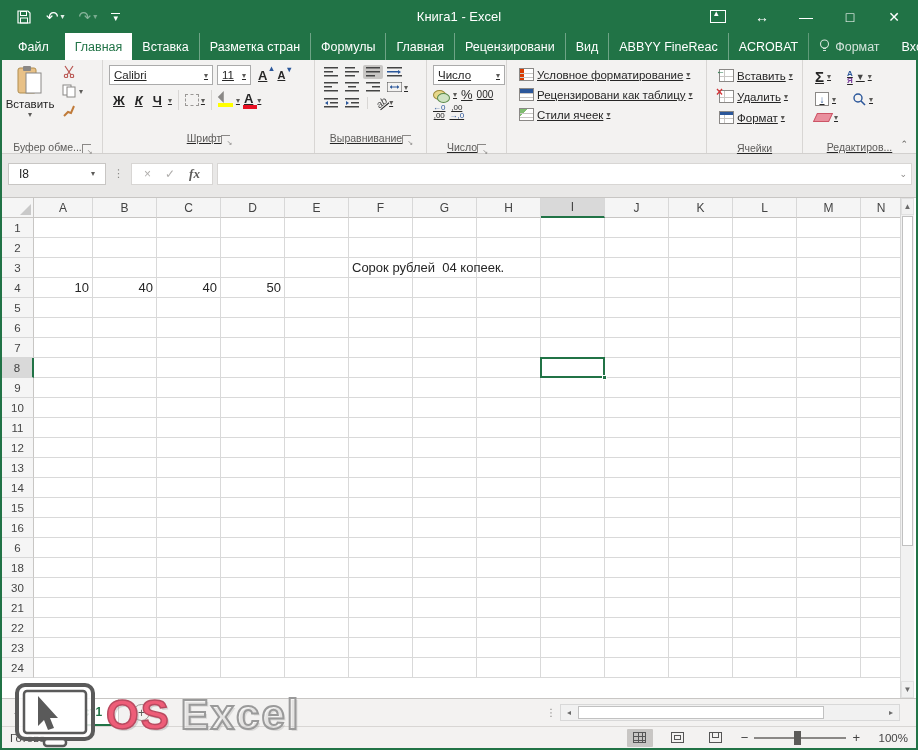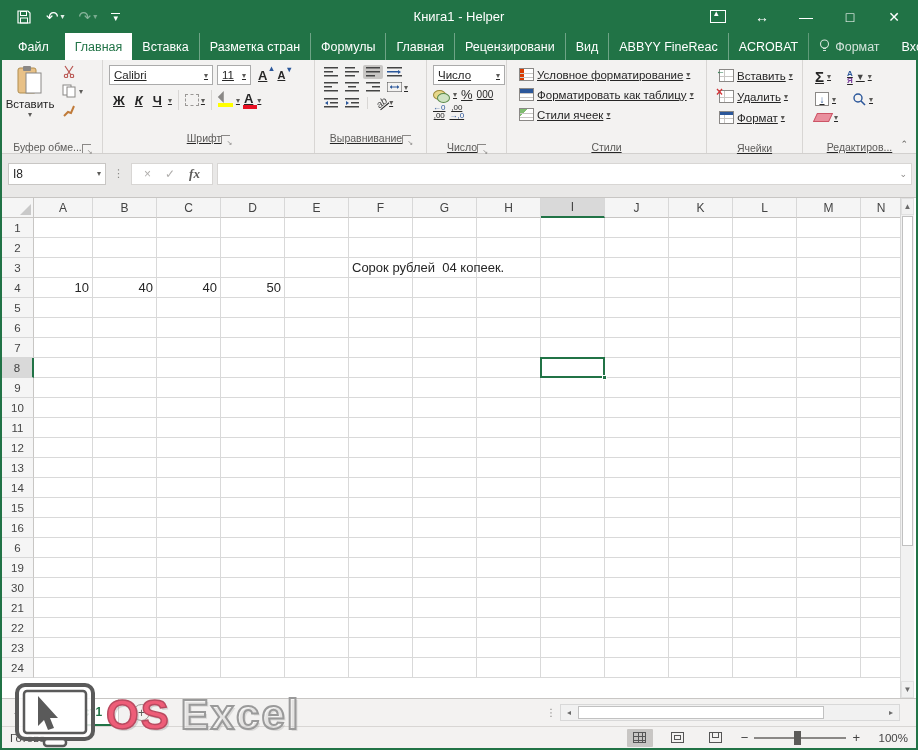--- a/index.html
+++ b/index.html
@@ -115,21 +115,21 @@
   .sigma { font-size:15px; font-weight:bold; }
   .sortAZ { font-size:8px; line-height:7px; font-weight:bold; display:inline-block; text-align:center; }
   .sortAZ .a { color:#2b579a; } .sortAZ .z { color:#7a3e9d; }
   .funnel { color:#444; font-size:9px; }
   .filldown { width:14px; height:14px; border:1px solid #8a8886; background:#fff; color:#2b579a; font-size:10px; font-weight:bold; display:inline-flex; align-items:center; justify-content:center; }
   .eraser { width:16px; height:9px; background:#e98f9d; transform:skewX(-25deg); border:1px solid #c56; }
   .collapse-chevron { position:absolute; right:8px; bottom:4px; color:#5c5b59; font-size:9px; }
 
   
   .fbar { height:44px; background:#e9e8e7; border-bottom:1px solid #c8c6c4; display:flex; align-items:center; padding:6px 4px 10px 6px; gap:4px; }
-  .namebox { width:98px; height:22px; background:#fff; border:1px solid #c8c6c4; display:flex; align-items:center; padding:0 4px; font-size:12px;gap:40px; }
+  .namebox { width:98px; height:22px; background:#fff; border:1px solid #c8c6c4; display:flex; align-items:center; padding:0 10px; font-size:12px;gap:40px; }
   .namebox .dd { margin-left:auto; }
   .fdots { color:#8a8886; font-size:11px; padding:0 3px; }
   .fbtns { height:22px; background:#fff; border:1px solid #d8d6d4; display:flex; align-items:center; gap:14px; padding:0 12px; color:#b0aeac; }
   .fbtns .fx { font-family:"Liberation Serif", serif; font-style:italic; font-weight:bold; color:#5c5b59; font-size:13px; }
   .finput { flex:1; height:22px; background:#fff; border:1px solid #d8d6d4; display:flex; align-items:center; padding:0 6px; position:relative; }
   .finput .expand { position:absolute; right:4px; color:#8a8886; font-size:9px; }
 
   
   .gridwrap { position:relative; height:500px; background:#fff; overflow:hidden; }
   .gridbody { position:absolute; left:0; top:0; width:900px; }
@@ -202,21 +202,21 @@
         <svg width="16" height="16" viewBox="0 0 16 16">
             <path d="M2 2h10l2 2v10H2z" fill="none" stroke="#fff" stroke-width="1.2"></path>
             <rect x="4.5" y="2.5" width="6" height="4" fill="none" stroke="#fff"></rect>
             <rect x="4.5" y="9" width="7" height="5" fill="none" stroke="#fff"></rect>
           </svg>
       </span>
       <span class="qbtn">↶<span class="dd">▾</span></span>
       <span class="qbtn dim">↷<span class="dd">▾</span></span>
       <span class="qat-custom"><span class="bar"></span>▾</span>
     </div>
-    <div class="title">Книга1 - Helper</div>
+    <div class="title">Книга1 - Excel</div>
     <div class="winctl">
       <span class="wbtn">
           <span class="ribbon-opt-icon"></span>
         </span>
       <span class="wbtn arrow-swap">↔</span>
       <span class="wbtn">—</span>
       <span class="wbtn">□</span>
       <span class="wbtn">✕</span>
     </div>
   </div>
@@ -441,32 +441,29 @@
 
     <div class="rgroup" style="width:200px;">
       <div class="styles-col">
         <span class="rbtn">
             <span class="sticon cf"></span>
             <span>Условное форматирование</span>
             <span class="dd">▾</span>
           </span>
         <span class="rbtn">
             <span class="sticon tbl"></span>
-            <span>Форматировать как таблицу</span>
+            <span>Рецензировани как таблицу</span>
             <span class="dd">▾</span>
           </span>
         <span class="rbtn">
             <span class="sticon cs"></span>
             <span>Стили ячеек</span>
             <span class="dd">▾</span>
           </span>
       </div>
-      <div class="rgroup-label">
-          <span>Стили</span>
-        </div>
     </div>
 
     <div class="rgroup" style="width:96px;">
       <div class="cells-col">
         <span class="rbtn">
             <span class="cicon ins"></span>
             <span>Вставить</span>
             <span class="dd">▾</span>
           </span>
         <span class="rbtn">
@@ -844,21 +841,21 @@
           <div class="g-cell" style="width: 64px;"></div>
           <div class="g-cell" style="width: 64px;"></div>
           <div class="g-cell" style="width: 64px;"></div>
           <div class="g-cell" style="width: 64px;"></div>
           <div class="g-cell" style="width: 64px;"></div>
           <div class="g-cell" style="width: 64px;"></div>
           <div class="g-cell" style="width: 64px;"></div>
           <div class="g-cell" style="width: 41px;"></div>
         </div>
         <div class="g-row">
-          <div class="g-rownum">19</div>
+          <div class="g-rownum">18</div>
           <div class="g-cell" style="width: 59px;"></div>
           <div class="g-cell" style="width: 64px;"></div>
           <div class="g-cell" style="width: 64px;"></div>
           <div class="g-cell" style="width: 64px;"></div>
           <div class="g-cell" style="width: 64px;"></div>
           <div class="g-cell" style="width: 64px;"></div>
           <div class="g-cell" style="width: 64px;"></div>
           <div class="g-cell" style="width: 64px;"></div>
           <div class="g-cell" style="width: 64px;"></div>
           <div class="g-cell" style="width: 64px;"></div>

